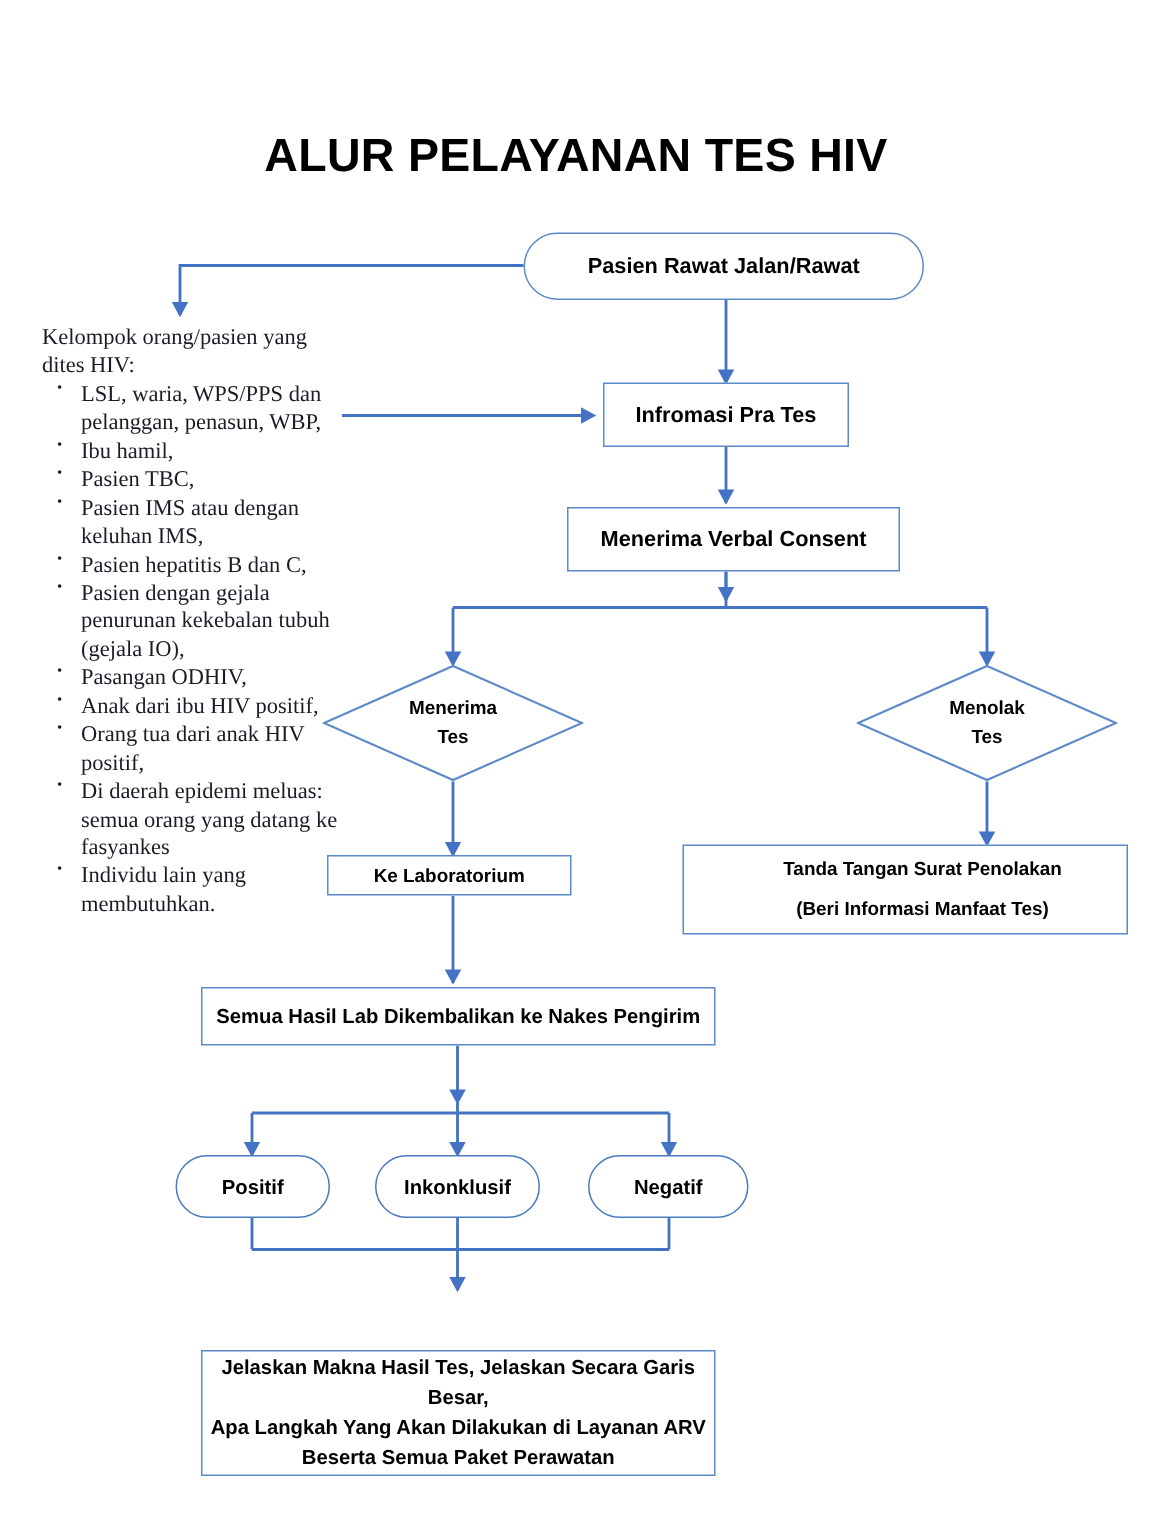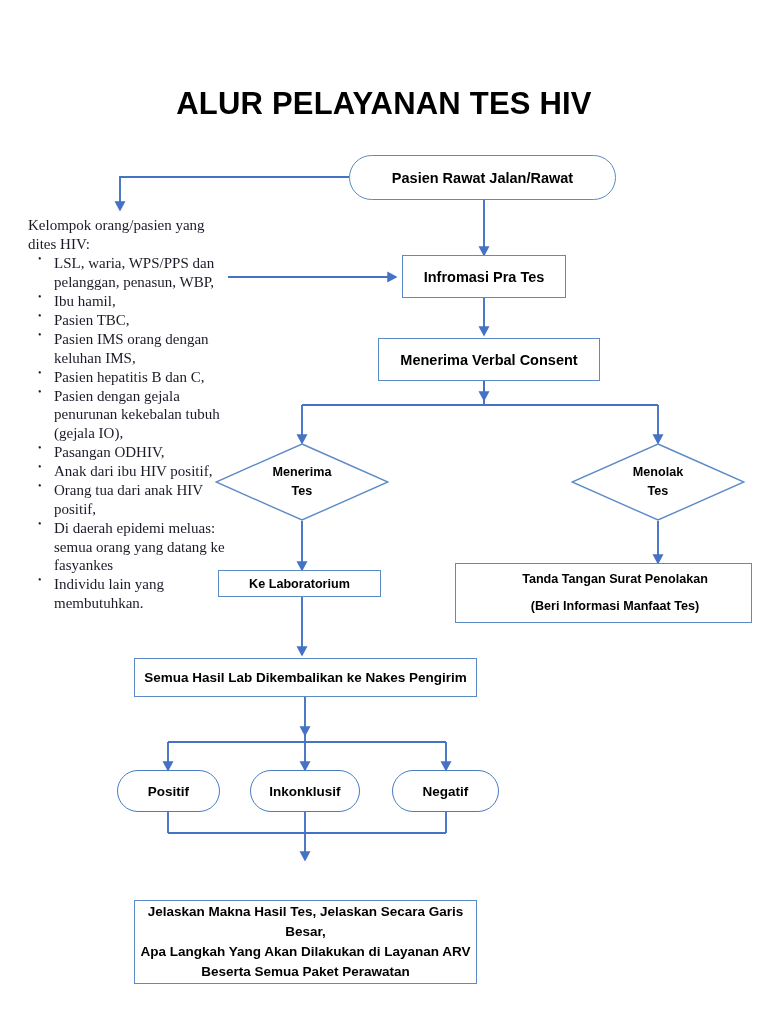--- a/index.html
+++ b/index.html
@@ -184,21 +184,21 @@
   </svg>
 
   <div class="title">ALUR PELAYANAN TES HIV</div>
 
   <div class="note">
     <p class="note-head">Kelompok orang/pasien yang dites HIV:</p>
     <ul>
       <li>LSL, waria, WPS/PPS dan pelanggan, penasun, WBP,</li>
       <li>Ibu hamil,</li>
       <li>Pasien TBC,</li>
-      <li>Pasien IMS orang dengan keluhan IMS,</li>
+      <li>Pasien IMS atau dengan keluhan IMS,</li>
       <li>Pasien hepatitis B dan C,</li>
       <li>Pasien dengan gejala penurunan kekebalan tubuh (gejala IO),</li>
       <li>Pasangan ODHIV,</li>
       <li>Anak dari ibu HIV positif,</li>
       <li>Orang tua dari anak HIV positif,</li>
       <li>Di daerah epidemi meluas: semua orang yang datang ke fasyankes</li>
       <li>Individu lain yang membutuhkan.</li>
     </ul>
   </div>
 

